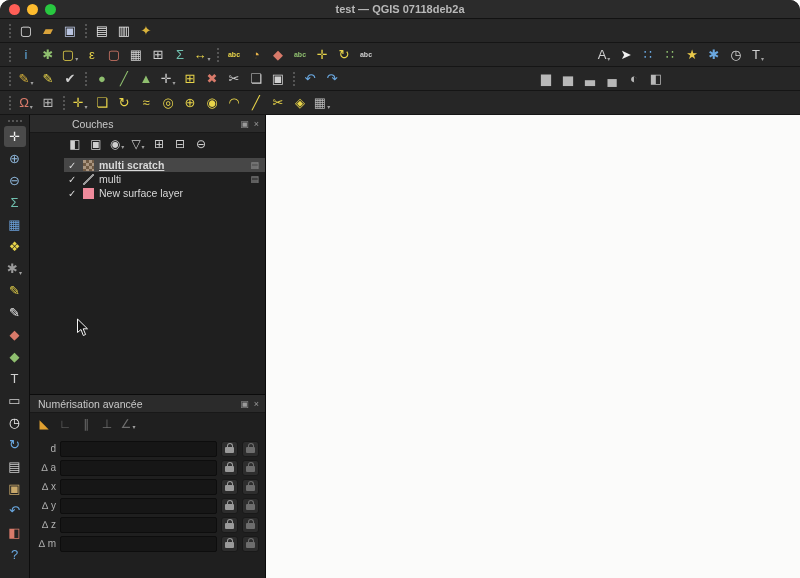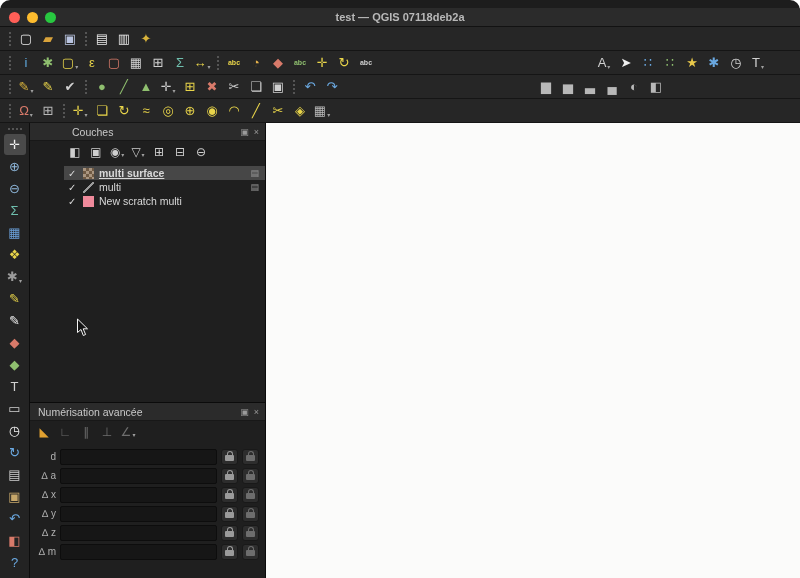--- a/index.html
+++ b/index.html
@@ -4,21 +4,21 @@
 <style>
   html,body{margin:0;padding:0;background:#ffffff;}
   *{box-sizing:border-box;}
   .window{
     width:800px;height:578px;position:relative;overflow:hidden;
     background:#1d1d1d;border-radius:10px 10px 0 0;
     font-family:"Liberation Sans","DejaVu Sans",sans-serif;
   }
   
   .titlebar{height:19px;background:#2b2b2b;border-bottom:1px solid #121212;
-    display:flex;align-items:center;position:relative;margin-top:8px;}
+    display:flex;align-items:center;position:relative;}
   .traffic{display:flex;gap:7px;margin-left:9px;z-index:2;}
   .light{width:11px;height:11px;border-radius:50%;display:inline-block;}
   .light.red{background:#ff5f57;}
   .light.yellow{background:#febc2e;}
   .light.green{background:#28c840;}
   .title{position:absolute;left:0;right:0;text-align:center;font-size:11px;
     font-weight:700;color:#b9b9b9;line-height:19px;}
   
   .toolbar-row{height:24px;background:#262626;border-bottom:1px solid #151515;
     display:flex;align-items:center;padding:0 4px;}
@@ -451,33 +451,33 @@
               <span style="color: rgb(207, 207, 207);">⊟</span>
             </span>
             <span class="tbicon">
               <span style="color: rgb(207, 207, 207);">⊖</span>
             </span>
           </div>
         <div class="tree">
             <div class="layer-row selected">
               <span class="check">✓</span>
               <span class="swatch sw-raster"></span>
-              <span class="layer-label">multi surface</span>
+              <span class="layer-label">multi scratch</span>
               <span class="indicator">▤</span>
             </div>
             <div class="layer-row">
               <span class="check">✓</span>
               <span class="swatch sw-line"></span>
               <span class="layer-label">multi</span>
               <span class="indicator">▤</span>
             </div>
             <div class="layer-row">
               <span class="check">✓</span>
               <span class="swatch sw-color" style="background: rgb(239, 138, 155);"></span>
-              <span class="layer-label">New scratch multi</span>
+              <span class="layer-label">New surface layer</span>
             </div>
           </div>
       </div>
 
       <div class="panel" id="adv-panel">
         <div class="panel-header ph-plain">
           <span class="ph-title">Numérisation avancée</span>
           <span class="ph-icons">
             <span>▣</span>
             <span>×</span>

